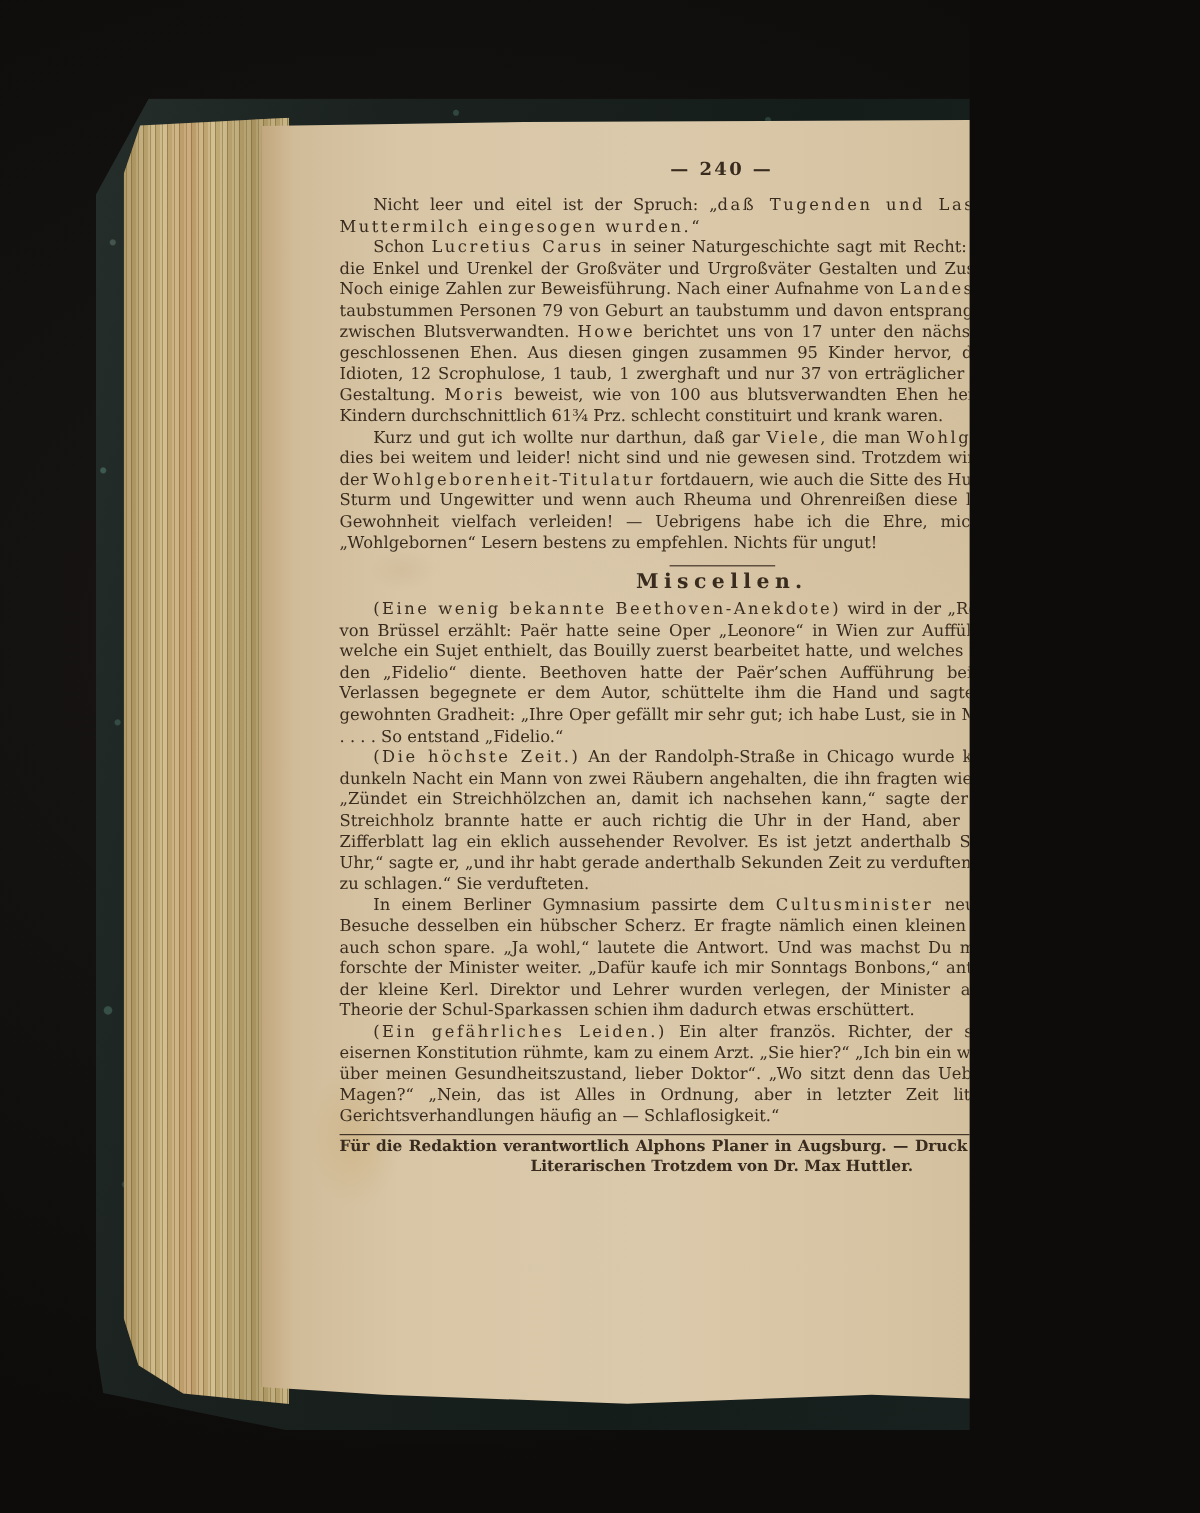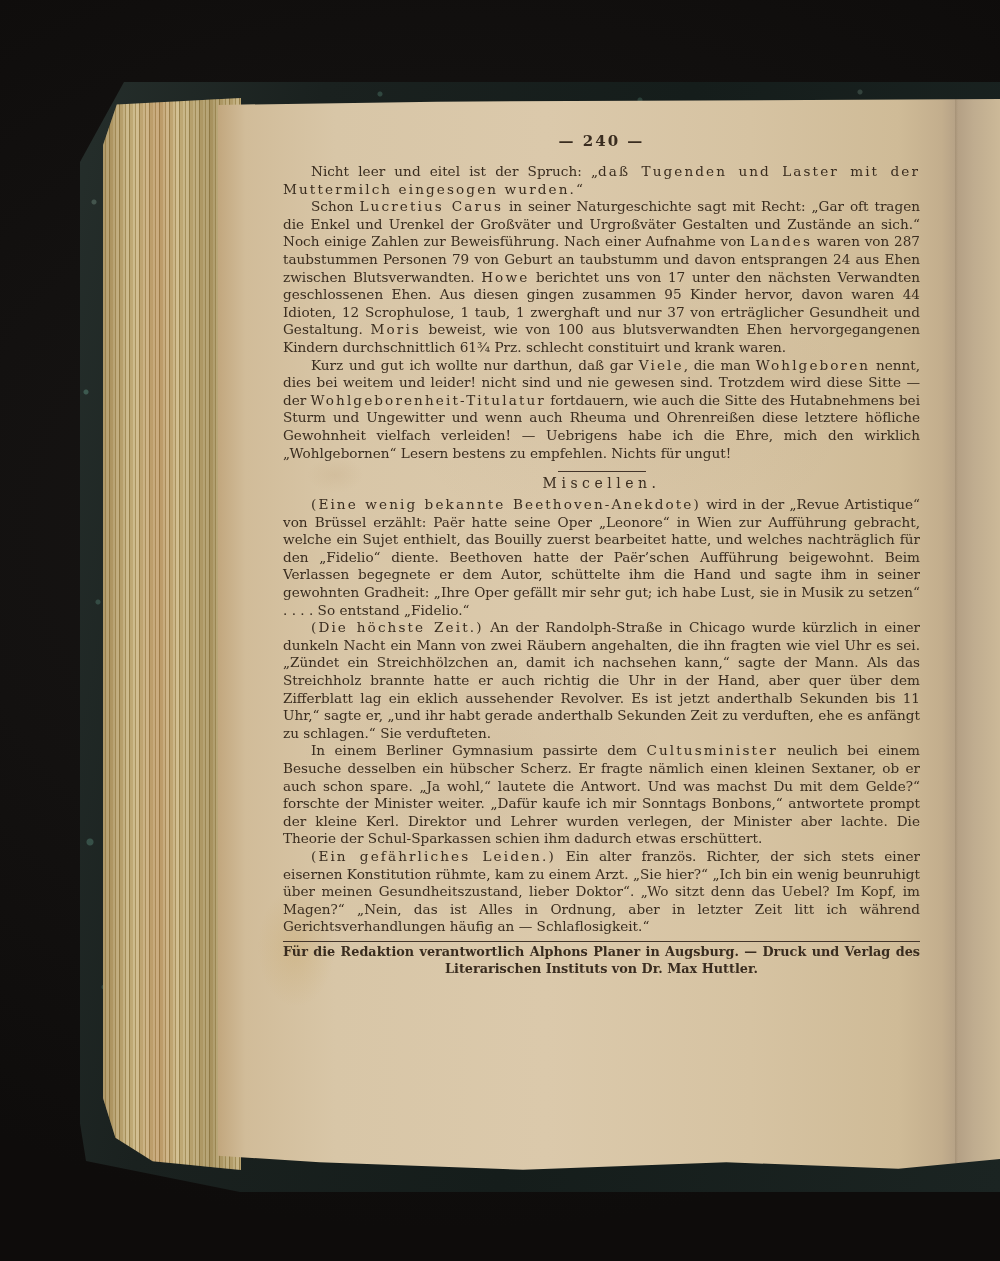--- a/index.html
+++ b/index.html
@@ -1,17 +1,17 @@
 <!DOCTYPE html>
 <html style="--ink: #392c1f;"><head>
 <meta charset="utf-8">
 <style>
   html,body{margin:0;padding:0;background:#0e0c0b;}
   .scene{
-    position:relative;width:1000px;height:1261px;overflow:hidden;
+    position:relative;width:808px;height:1261px;overflow:hidden;
     background:radial-gradient(ellipse 900px 700px at 45% 42%, #191615 0%, #131110 55%, #0e0c0b 100%);
     font-family:"DejaVu Serif","Liberation Serif",serif;
   }
   
   .cover{
     position:absolute;left:80px;top:82px;width:920px;height:1110px;
     background-image:
       radial-gradient(circle at 6px 310px, rgba(101,160,140,.40) 0 2px, transparent 3px),
       radial-gradient(circle at 18px 520px, rgba(101,160,140,.30) 0 2px, transparent 3px),
       radial-gradient(circle at 10px 760px, rgba(101,160,140,.34) 0 3px, transparent 4px),
@@ -57,21 +57,21 @@
   .pageno{
     text-align:center;font-size:15px;font-weight:bold;letter-spacing:2px;margin:0 0 13px;
   }
   .para{
     margin:0;text-indent:28px;text-align:justify;
     font-size:13.6px;line-height:17.6px;font-weight:normal;
   }
   .sperr{letter-spacing:2.1px;}
   .rule-divider{width:88px;border:0;border-top:1.6px solid #43342a;margin:9px auto 3px;}
   .misc{
-    text-align:center;font-size:14px;font-weight:normal;letter-spacing:4.5px;margin:0 0 5px;
+    text-align:center;font-size:17px;font-weight:bold;letter-spacing:4.5px;margin:0 0 5px;
   }
   .footer{
     margin-top:5px;border-top:1.5px solid #43342a;padding-top:1px;
     font-size:12.8px;line-height:17.5px;font-weight:bold;
   }
   .fl1{text-align:justify;text-align-last:justify;}
   .fl2{text-align:center;}
 </style>
 </head>
 <body>
@@ -95,16 +95,16 @@
 
     <div id="misc-paras">
         <p class="para"><span class="sperr">(Eine wenig bekannte Beethoven-Anekdote)</span><span> wird in der „Revue Artistique“ von Brüssel erzählt: Paër hatte seine Oper „Leonore“ in Wien zur Aufführung gebracht, welche ein Sujet enthielt, das Bouilly zuerst bearbeitet hatte, und welches nachträglich für den „Fidelio“ diente. Beethoven hatte der Paër’schen Aufführung beigewohnt. Beim Verlassen begegnete er dem Autor, schüttelte ihm die Hand und sagte ihm in seiner gewohnten Gradheit: „Ihre Oper gefällt mir sehr gut; ich habe Lust, sie in Musik zu setzen“ . . . . So entstand „Fidelio.“</span></p>
         <p class="para"><span class="sperr">(Die höchste Zeit.)</span><span> An der Randolph-Straße in Chicago wurde kürzlich in einer dunkeln Nacht ein Mann von zwei Räubern angehalten, die ihn fragten wie viel Uhr es sei. „Zündet ein Streichhölzchen an, damit ich nachsehen kann,“ sagte der Mann. Als das Streichholz brannte hatte er auch richtig die Uhr in der Hand, aber quer über dem Zifferblatt lag ein eklich aussehender Revolver. Es ist jetzt anderthalb Sekunden bis 11 Uhr,“ sagte er, „und ihr habt gerade anderthalb Sekunden Zeit zu verduften, ehe es anfängt zu schlagen.“ Sie verdufteten.</span></p>
         <p class="para"><span>In einem Berliner Gymnasium passirte dem </span><span class="sperr">Cultusminister</span><span> neulich bei einem Besuche desselben ein hübscher Scherz. Er fragte nämlich einen kleinen Sextaner, ob er auch schon spare. „Ja wohl,“ lautete die Antwort. Und was machst Du mit dem Gelde?“ forschte der Minister weiter. „Dafür kaufe ich mir Sonntags Bonbons,“ antwortete prompt der kleine Kerl. Direktor und Lehrer wurden verlegen, der Minister aber lachte. Die Theorie der Schul-Sparkassen schien ihm dadurch etwas erschüttert.</span></p>
         <p class="para"><span class="sperr">(Ein gefährliches Leiden.)</span><span> Ein alter französ. Richter, der sich stets einer eisernen Konstitution rühmte, kam zu einem Arzt. „Sie hier?“ „Ich bin ein wenig beunruhigt über meinen Gesundheitszustand, lieber Doktor“. „Wo sitzt denn das Uebel? Im Kopf, im Magen?“ „Nein, das ist Alles in Ordnung, aber in letzter Zeit litt ich während Gerichtsverhandlungen häufig an — Schlaflosigkeit.“</span></p>
       </div>
 
     <div class="footer">
       <div class="fl1">Für die Redaktion verantwortlich Alphons Planer in Augsburg. — Druck und Verlag des</div>
-      <div class="fl2">Literarischen Instituts von Dr. Max Huttler.</div>
+      <div class="fl2">Literarischen Trotzdem von Dr. Max Huttler.</div>
     </div>
   </div>
 </div>
 
 </body></html>

